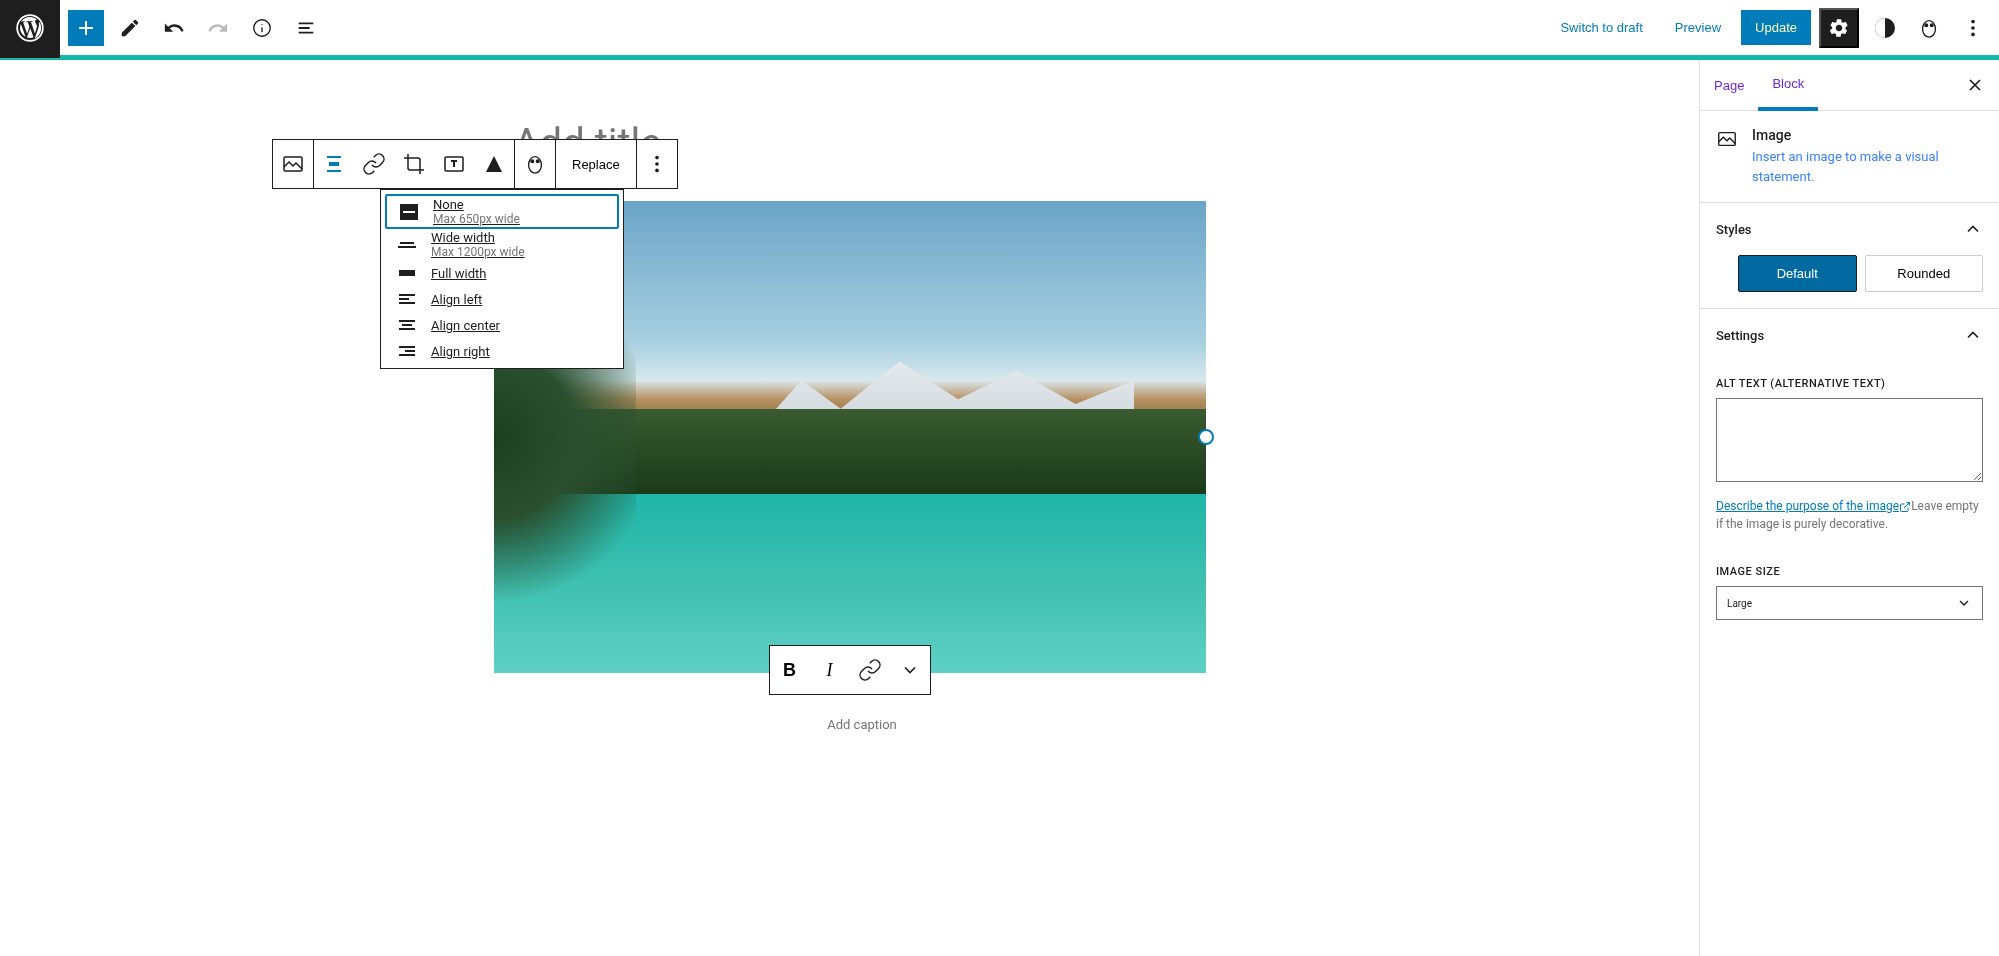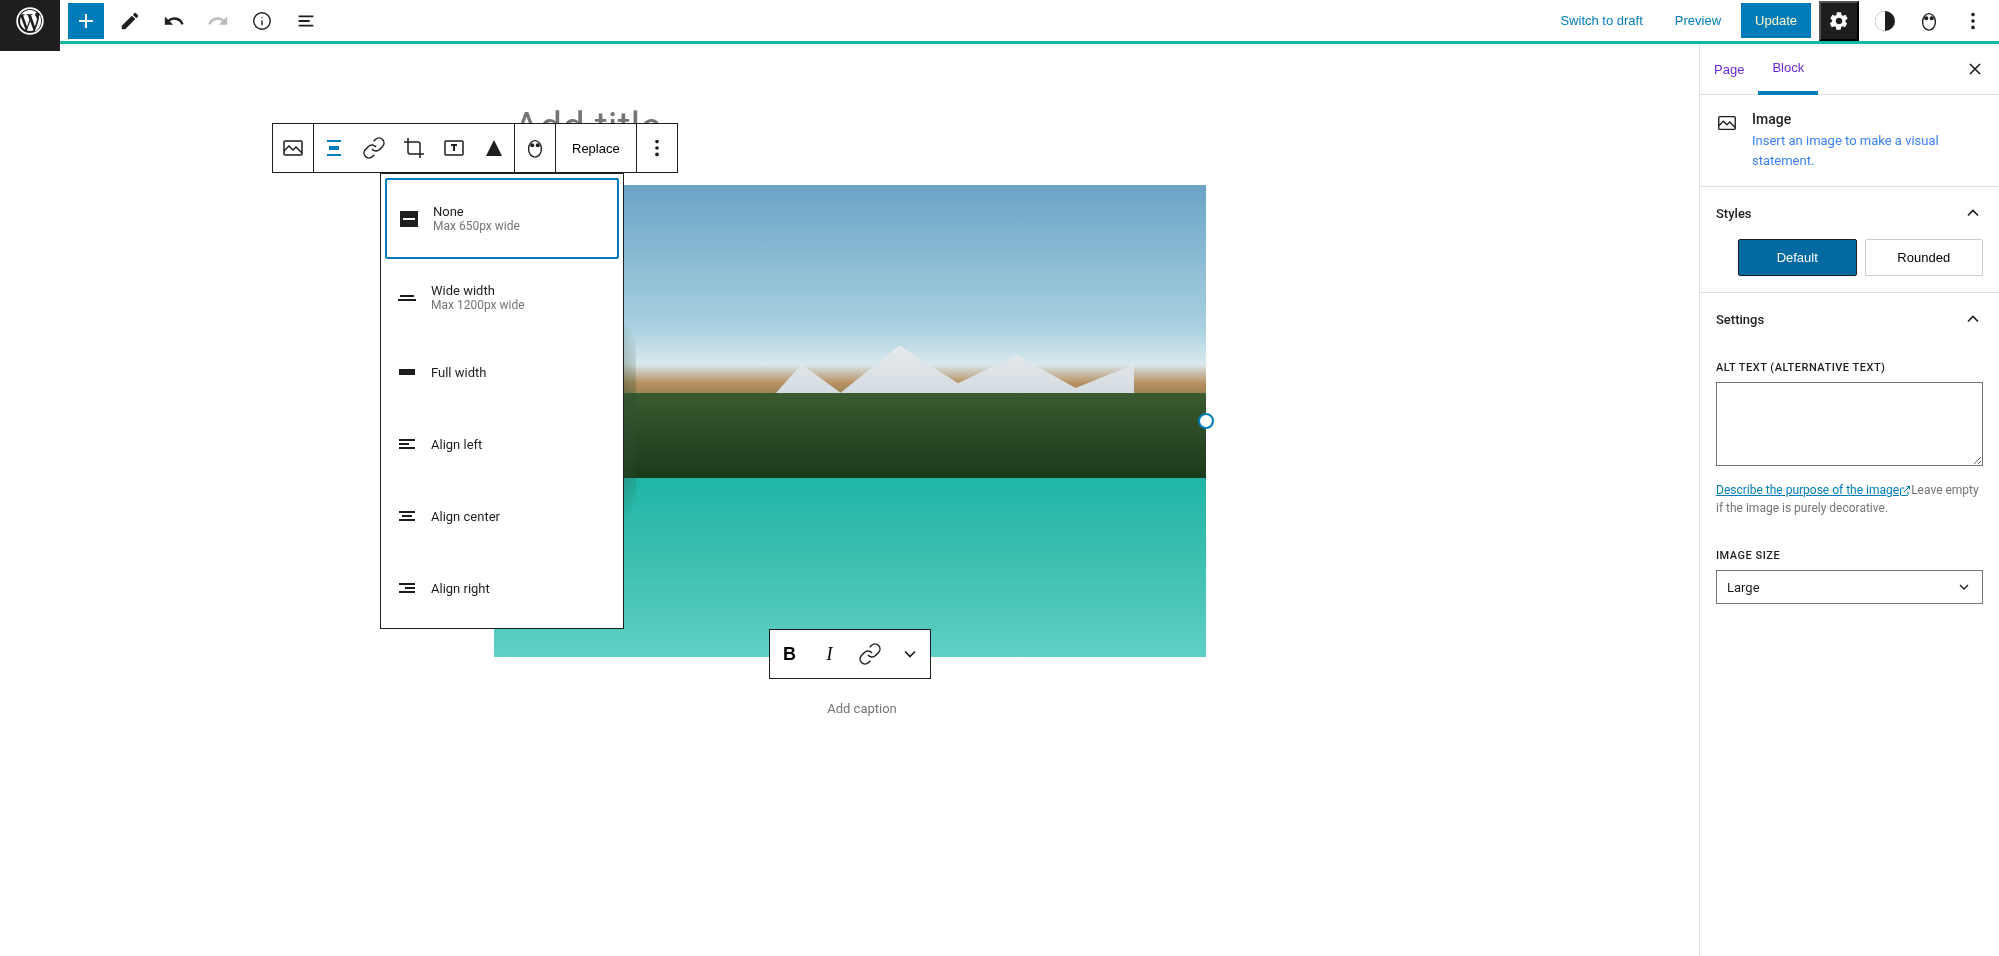--- a/index.html
+++ b/index.html
@@ -1,18 +1,18 @@
 <!DOCTYPE html>
 <html><head>
 <meta charset="utf-8">
 <style>
 * { box-sizing: border-box; margin: 0; padding: 0; }
 body { font-family: -apple-system, BlinkMacSystemFont, "Segoe UI", Roboto, sans-serif; font-size: 13px; color: #1e1e1e; background: #fff; }
 .app { display: flex; flex-direction: column; height: 100vh; }
-.topbar { display: flex; align-items: center; height: 44px; border-bottom: 3px solid #14b8a6; }
+.topbar { display: flex; align-items: center; height: 60px; border-bottom: 5px solid #14b8a6; }
 .wp-logo { width: 60px; height: 60px; background: #1e1e1e; display: flex; align-items: center; justify-content: center; }
 .topbar-left { display: flex; align-items: center; gap: 8px; padding: 0 8px; }
 .add-block { width: 36px; height: 36px; background: #007cba; display: flex; align-items: center; justify-content: center; cursor: pointer; }
 .tb-btn { width: 36px; height: 36px; display: flex; align-items: center; justify-content: center; cursor: pointer; background: transparent; border: none; }
 .topbar-right { margin-left: auto; display: flex; align-items: center; gap: 8px; padding-right: 8px; }
 .link-btn { color: #007cba; padding: 8px 12px; cursor: pointer; background: transparent; border: none; font-size: 13px; }
 .update-btn { background: #007cba; color: #fef9c3; padding: 10px 14px; border: none; cursor: pointer; font-size: 13px; }
 .settings-btn { width: 40px; height: 40px; background: #1e1e1e; display: flex; align-items: center; justify-content: center; cursor: pointer; }
 .main { display: flex; flex: 1; overflow: hidden; }
 .canvas { flex: 1; position: relative; padding-top: 60px; display: flex; flex-direction: column; align-items: center; overflow: auto; }
@@ -24,21 +24,21 @@
 .image-block { width: 712px; margin-top: 12px; position: relative; }
 .image-content { width: 100%; height: 472px; background: linear-gradient(180deg, #6ba4c7 0%, #a8d0e0 30%, #d8e8ec 38%, #b89060 42%, #3a5530 52%, #1fb5a8 65%, #4fc5b8 100%); position: relative; overflow: hidden; }
 .mountain { position: absolute; top: 32%; left: 35%; right: 10%; height: 20%; background: linear-gradient(180deg, #e8ecef 0%, #c9d2d8 100%); clip-path: polygon(0% 100%, 15% 30%, 25% 60%, 40% 10%, 55% 50%, 70% 20%, 85% 55%, 100% 30%, 100% 100%); }
 .treeline { position: absolute; top: 44%; left: 0; right: 0; height: 18%; background: linear-gradient(180deg, #3a5a30 0%, #1a3a1a 100%); }
 .lake-reflect { position: absolute; bottom: 0; left: 0; right: 0; height: 38%; background: linear-gradient(180deg, #1fb5a8 0%, #3fc0b0 50%, #5fd0c5 100%); }
 .fg-tree { position: absolute; top: 0; left: 0; width: 20%; height: 100%; background: radial-gradient(circle at 0% 50%, #1a4020 0%, #2a5030 30%, transparent 60%); }
 .resize-handle { position: absolute; top: 50%; right: -8px; width: 16px; height: 16px; border-radius: 50%; background: #fff; border: 2px solid #007cba; transform: translateY(-50%); }
 .caption-toolbar { display: flex; border: 1px solid #1e1e1e; background: #fff; margin-top: -28px; z-index: 5; position: relative; }
 .caption-text { color: #757575; font-size: 13px; margin-top: 22px; margin-left: 25px; }
 .dropdown { position: absolute; top: 49px; left: 66px; background: #fff; border: 1px solid #1e1e1e; width: 244px; z-index: 30; padding: 4px; }
-.dd-item { display: flex; align-items: center; padding: 24px 10px; cursor: pointer; gap: 12px; }
+.dd-item { display: flex; align-items: center; padding: 1px 10px; cursor: pointer; gap: 12px; text-decoration: underline; }
 .dd-item.selected { border: 2px solid #007cba; border-radius: 2px; }
 .dd-icon { width: 24px; height: 24px; display: flex; align-items: center; justify-content: center; flex-shrink: 0; }
 .dd-text { display: flex; flex-direction: column; }
 .dd-label { font-size: 13px; color: #1e1e1e; }
 .dd-sub { font-size: 12px; color: #757575; }
 .sidebar { width: 300px; border-left: 1px solid #e0e0e0; display: flex; flex-direction: column; overflow-y: auto; }
 .sb-tabs { display: flex; border-bottom: 1px solid #e0e0e0; position: relative; }
 .sb-tab { padding: 16px 14px; cursor: pointer; font-size: 13px; font-weight: 500; color: #6d28d9; background: transparent; border: none; }
 .sb-tab.active { border-bottom: 4px solid #007cba; margin-bottom: -1px; }
 .sb-close { position: absolute; right: 12px; top: 50%; transform: translateY(-50%); cursor: pointer; background: transparent; border: none; width: 24px; height: 24px; display: flex; align-items: center; justify-content: center; }
@@ -50,21 +50,21 @@
 .sb-panel-title { font-weight: 500; font-size: 13px; display: flex; align-items: center; gap: 8px; }
 .new-badge { background: #007cba; color: #fff; font-size: 9px; padding: 2px 5px; border-radius: 2px; font-weight: 600; }
 .sb-panel-body { padding: 0 16px 16px; }
 .style-btns { display: flex; gap: 8px; }
 .style-btn { flex: 1; padding: 10px; border: 1px solid #ccc; background: #fff; cursor: pointer; font-size: 13px; border-radius: 2px; }
 .style-btn.active { background: #0369a1; color: #fff; border-color: #1e1e1e; margin-left: 22px; }
 .sb-field-label { font-size: 11px; font-weight: 500; text-transform: uppercase; margin: 16px 16px 8px; letter-spacing: 0.5px; }
 .sb-textarea { width: calc(100% - 32px); margin: 0 16px 12px; border: 1px solid #757575; padding: 8px; min-height: 84px; resize: vertical; font-family: inherit; }
 .sb-help { padding: 0 16px 16px; font-size: 12px; color: #757575; line-height: 1.5; }
 .sb-help a { color: #007cba; text-decoration: underline; }
-.sb-select { width: calc(100% - 32px); margin: 0 16px 16px; border: 1px solid #757575; padding: 8px 10px; font-size: 13px; background: #fff; cursor: pointer; display: flex; justify-content: space-between; align-items: center; }
+.sb-select { width: calc(100% - 32px); margin: 0 16px 16px; border: 1px solid #757575; padding: 8px 10px; font-size: 10px; background: #fff; cursor: pointer; display: flex; justify-content: space-between; align-items: center; }
 .disabled-icon { opacity: 0.3; }
 </style>
 </head>
 <body>
 
 <div class="app">
   <div class="topbar">
     <div class="wp-logo">
       <svg width="28" height="28" viewBox="0 0 24 24" fill="#fff">
           <circle cx="12" cy="12" r="11" fill="none" stroke="#fff" stroke-width="1.5"></circle>

